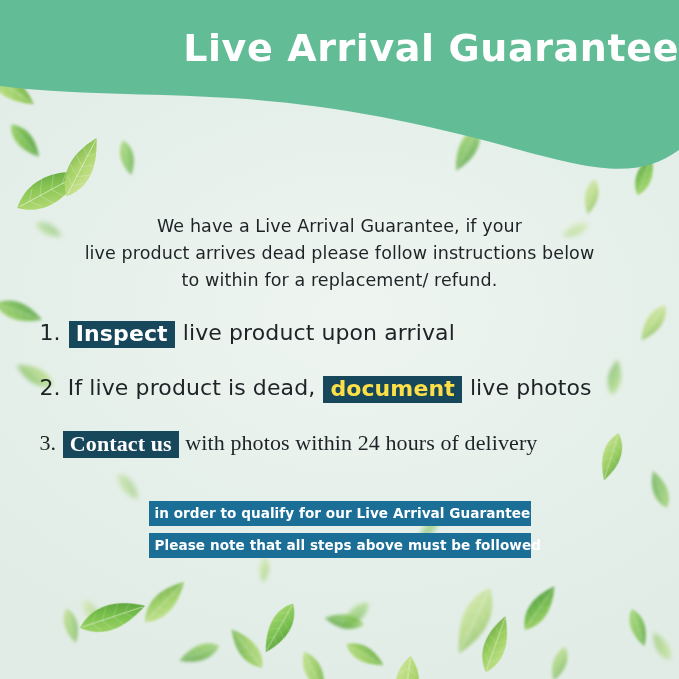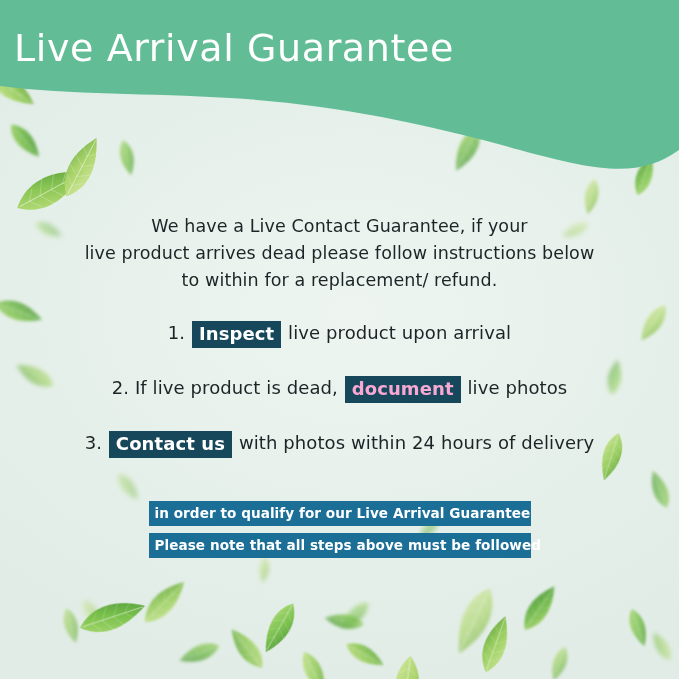--- a/index.html
+++ b/index.html
@@ -45,26 +45,26 @@
     height: 200px;
     z-index: 3;
   }
   .banner svg { display: block; width: 100%; height: 100%; }
 
   .banner-title {
     position: absolute;
     left: 0;
     top: 28px;
     width: 679px;
-    text-align: left;
+    text-align: right;
     z-index: 4;
     color: #ffffff;
     font-family: "DejaVu Sans", sans-serif;
     font-size: 38px;
-    font-weight: 400;
+    font-weight: 700;
     letter-spacing: 0.6px;
     line-height: 1.1;
     padding-left: 14px;
   }
 
   
   .content {
     position: absolute;
     left: 0;
     top: 0;
@@ -90,31 +90,31 @@
   .intro .line { display: block; white-space: nowrap; }
 
   .steps {
     position: absolute;
     left: 50%;
     transform: translateX(-50%);
     top: 320px;
     width: 600px;
   }
   .step {
-    text-align: center;
+    text-align: left;
     color: #1d2326;
     font-family: "DejaVu Sans", sans-serif;
-    font-size: 18px;
+    font-size: 22px;
     font-weight: 400;
     letter-spacing: 0.1px;
     margin-bottom: 28px;
     white-space: nowrap;
     line-height: 26px;
   }
-  .step:last-child { margin-bottom: 16px; }
+  .step:last-child { margin-bottom: 16px; font-family: Liberation Serif, serif; }
 
   .hl {
     display: inline-block;
     color: #ffffff;
     font-weight: 700;
     padding: 2px 7px 3px 7px;
     margin: 0 1px;
     line-height: 22px;
     position: relative;
     top: 1px;
@@ -1057,37 +1057,37 @@
         <path d="M51 114 L70 132"></path>
             <path d="M51 114 L32 132"></path>
       </g>
     </svg>
       </div>
     </div>
 
   <div class="content">
 
     <div class="intro" style="color: rgb(29, 35, 38);">
-      <span class="line">We have a Live Contact Guarantee, if your</span>
+      <span class="line">We have a Live Arrival Guarantee, if your</span>
       <span class="line">live product arrives dead please follow instructions below</span>
       <span class="line">to within for a replacement/ refund.</span>
     </div>
 
     <div class="steps">
 
       <div class="step" style="color: rgb(29, 35, 38);">
         <span>1.</span>
         <span class="hl" style="background-color: rgb(23, 71, 90); color: rgb(255, 255, 255);">Inspect</span>
         <span>live product upon arrival</span>
       </div>
 
       <div class="step" style="color: rgb(29, 35, 38);">
         <span>2.</span>
         <span>If live product is dead,</span>
-        <span class="hl" style="background-color: rgb(23, 71, 90); color: #f9a8d4;">document</span>
+        <span class="hl" style="background-color: rgb(23, 71, 90); color: #fde047;">document</span>
         <span>live photos</span>
       </div>
 
       <div class="step" style="color: rgb(29, 35, 38);">
         <span>3.</span>
         <span class="hl" style="background-color: rgb(23, 71, 90); color: rgb(255, 255, 255);">Contact us</span>
         <span>with photos within 24 hours of delivery</span>
       </div>
 
     </div>

